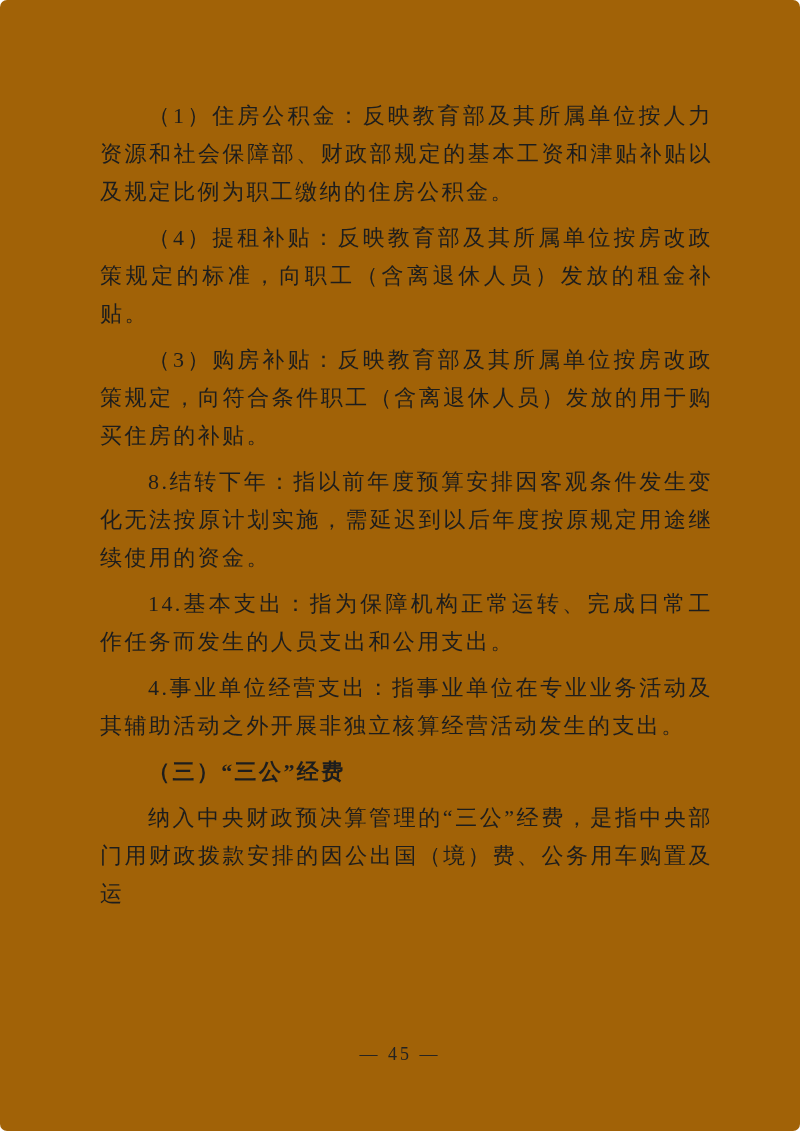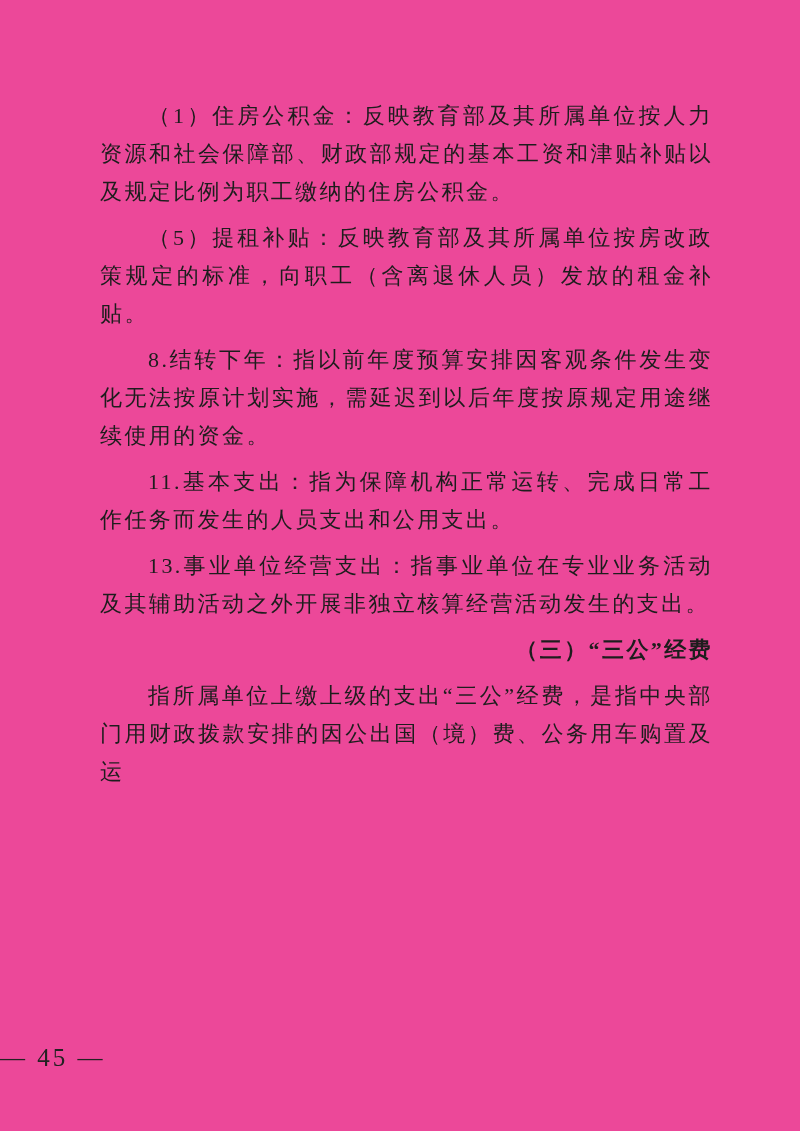--- a/index.html
+++ b/index.html
@@ -11,60 +11,62 @@
     width: 800px;
     height: 1131px;
     position: relative;
     font-family: "Liberation Serif", "DejaVu Serif", serif;
     color: #1d1d1d;
     overflow: hidden;
   }
   .page {
     position: absolute;
     inset: 0;
-    background: #ec4899;
+    background: #a16207;
+    border-radius: 7px;
   }
   .content {
     position: absolute;
     top: 97px;
     left: 100px;
     width: 613px;
   }
   .para {
     margin: 0 0 8px 0;
     font-size: 22px;
     line-height: 38px;
     letter-spacing: 2.4px;
     text-align: justify;
     text-justify: inter-ideograph;
     text-indent: 48px;
     word-break: break-all;
   }
   .para.heading {
     font-weight: bold;
-    text-align: right;
+    text-align: left;
   }
   .page-number {
     position: absolute;
     top: 1044px;
     left: 0;
     width: 100%;
-    text-align: left;
-    font-size: 25px;
+    text-align: center;
+    font-size: 18px;
     letter-spacing: 3px;
     color: #222222;
   }
 </style>
 </head>
 <body>
 
 <div class="page">
   <div class="content">
     <p class="para">（1）住房公积金：反映教育部及其所属单位按人力资源和社会保障部、财政部规定的基本工资和津贴补贴以及规定比例为职工缴纳的住房公积金。</p>
-    <p class="para">（5）提租补贴：反映教育部及其所属单位按房改政策规定的标准，向职工（含离退休人员）发放的租金补贴。</p>
+    <p class="para">（4）提租补贴：反映教育部及其所属单位按房改政策规定的标准，向职工（含离退休人员）发放的租金补贴。</p>
+    <p class="para">（3）购房补贴：反映教育部及其所属单位按房改政策规定，向符合条件职工（含离退休人员）发放的用于购买住房的补贴。</p>
     <p class="para">8.结转下年：指以前年度预算安排因客观条件发生变化无法按原计划实施，需延迟到以后年度按原规定用途继续使用的资金。</p>
-    <p class="para">11.基本支出：指为保障机构正常运转、完成日常工作任务而发生的人员支出和公用支出。</p>
-    <p class="para">13.事业单位经营支出：指事业单位在专业业务活动及其辅助活动之外开展非独立核算经营活动发生的支出。</p>
+    <p class="para">14.基本支出：指为保障机构正常运转、完成日常工作任务而发生的人员支出和公用支出。</p>
+    <p class="para">4.事业单位经营支出：指事业单位在专业业务活动及其辅助活动之外开展非独立核算经营活动发生的支出。</p>
     <p class="para heading">（三）“三公”经费</p>
-    <p class="para">指所属单位上缴上级的支出“三公”经费，是指中央部门用财政拨款安排的因公出国（境）费、公务用车购置及运</p>
+    <p class="para">纳入中央财政预决算管理的“三公”经费，是指中央部门用财政拨款安排的因公出国（境）费、公务用车购置及运</p>
   </div>
   <div class="page-number">— 45 —</div>
 </div>
 
 </body></html>

